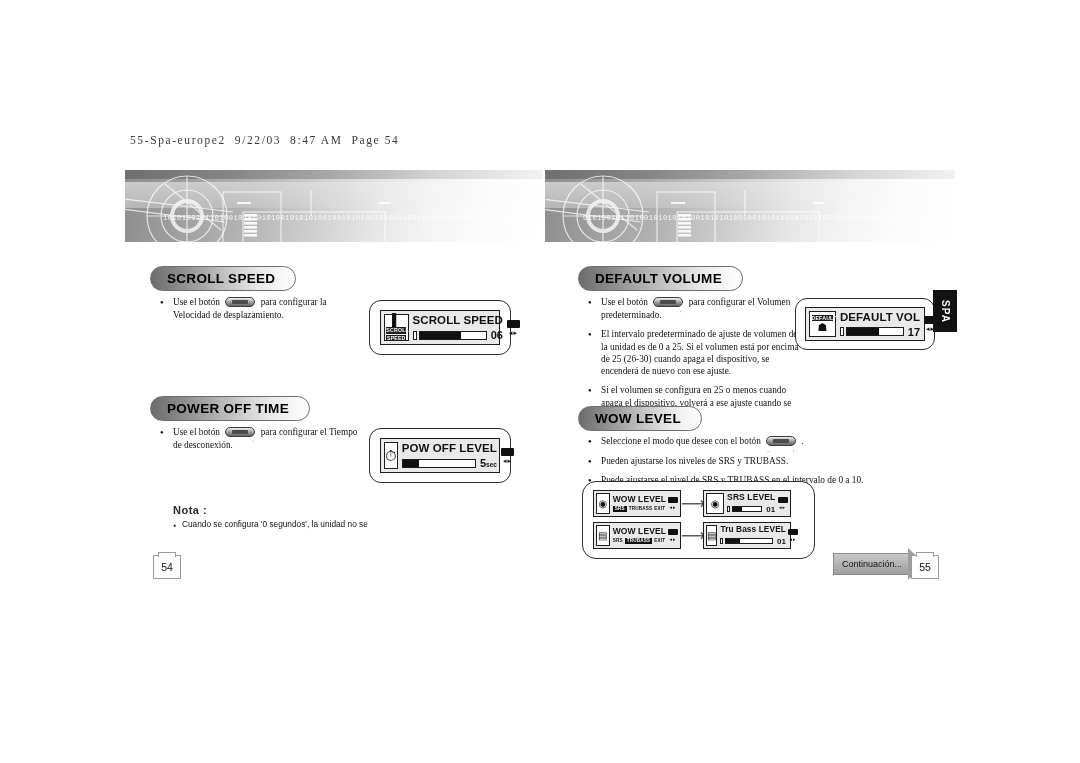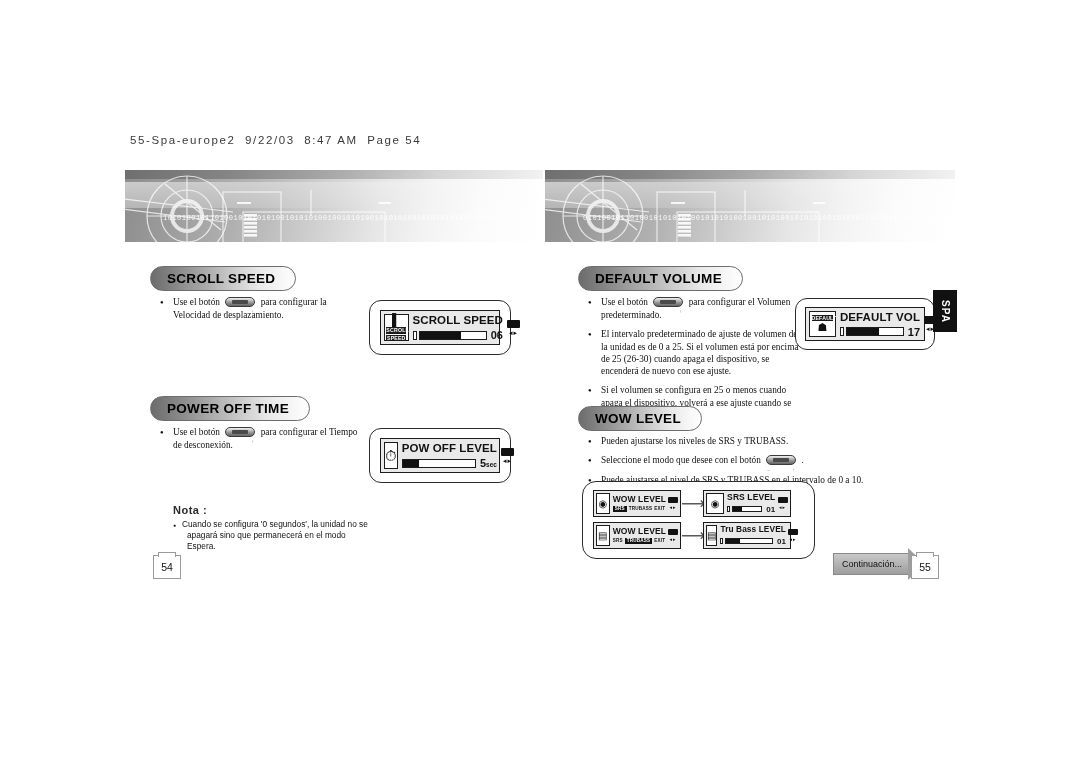--- a/index.html
+++ b/index.html
@@ -7,21 +7,21 @@
     width: 1080px; height: 763px;
     background: #ffffff;
     font-family: "Liberation Sans", sans-serif;
     overflow: hidden;
   }
   .page { position: relative; width: 1080px; height: 763px; background:#fff; }
 
   
   .print-header {
     position: absolute; left: 130px; top: 134px;
-    font-family: Liberation Sans, sans-serif;
+    font-family: Liberation Serif, serif;
     font-size: 11.5px; letter-spacing: 1.6px; color: #3a3a3a;
     white-space: pre;
     text-align: right;
   }
 
   
   .banner {
     position: absolute; top: 170px; height: 72px;
     overflow: hidden;
     background: linear-gradient(100deg,#8d8d8d 0%,#9e9e9e 14%,#b4b4b4 30%,#cfcfcf 46%,#e6e6e6 60%,#f3f3f3 72%,#fbfbfb 84%,#ffffff 100%);
@@ -320,21 +320,20 @@
         <span>para configurar el Tiempo de desconexión.</span>
       </p>
     </div>
   </div>
 
   <div style="position:absolute; left:173px; top:504px; width:195px;">
     <div class="nota-title">Nota :</div>
     <div class="nota-item">
       <p>
         <span>Cuando se configura '0 segundos', la unidad no se</span>
-        <span class="ind">apagará sino que permanecerá en el modo Espera.</span>
       </p>
     </div>
   </div>
 
   <div class="lcd-card" style="left:369px; top:428px; width:142px; height:55px;">
     <div class="lcd" style="width:120px; height:35px;">
       <div class="lcd-icon" style="width:26px;">
         <span class="glyph" style="font-size:15px;">⏱</span>
       </div>
       <div class="lcd-main">
@@ -402,33 +401,33 @@
   <div class="spa-tab" style="left:933px; top:290px; width:24px; height:42px;">
     <span>SPA</span>
   </div>
 
   <div class="pill" style="left:578px; top:406px;">
     <span>WOW LEVEL</span>
   </div>
 
   <div class="bullets" style="left:588px; top:435px; width:330px;">
     <div class="bullet">
-      <p>Pueden ajustarse los niveles de SRS y TRUBASS.</p>
-    </div>
-    <div class="bullet">
       <p>
         <span>Seleccione el modo que desee con el botón</span>
         <span class="inline-btn">
           <span class="body"></span><span class="bar"></span>
           <span class="mk" style="left:1px;">–</span><span class="mk" style="right:1px;">+</span>
         </span>
         <span>.</span>
       </p>
     </div>
     <div class="bullet">
+      <p>Pueden ajustarse los niveles de SRS y TRUBASS.</p>
+    </div>
+    <div class="bullet">
       <p>Puede ajustarse el nivel de SRS y TRUBASS en el intervalo de 0 a 10.</p>
     </div>
   </div>
 
   <div class="wow-panel" style="left:582px; top:481px; width:233px; height:78px; padding:8px 10px;">
 
     <div class="wow-row" style="margin-bottom:5px;">
       <div class="mini-lcd" style="width:88px; height:27px;">
         <div class="lcd-icon" style="width:20px; margin-right:3px;">
           <span class="glyph" style="font-size:10px;">◉</span>

